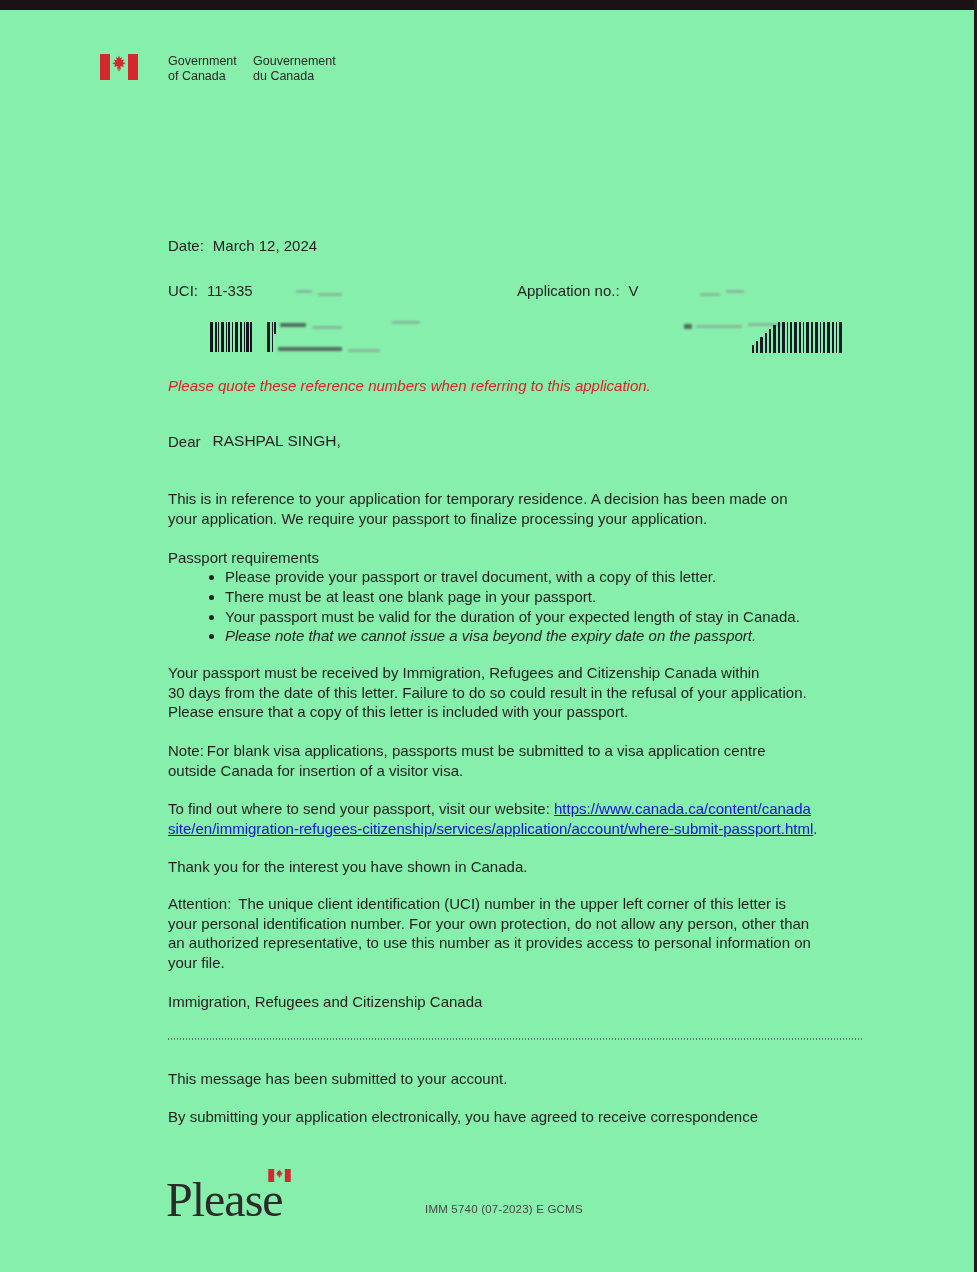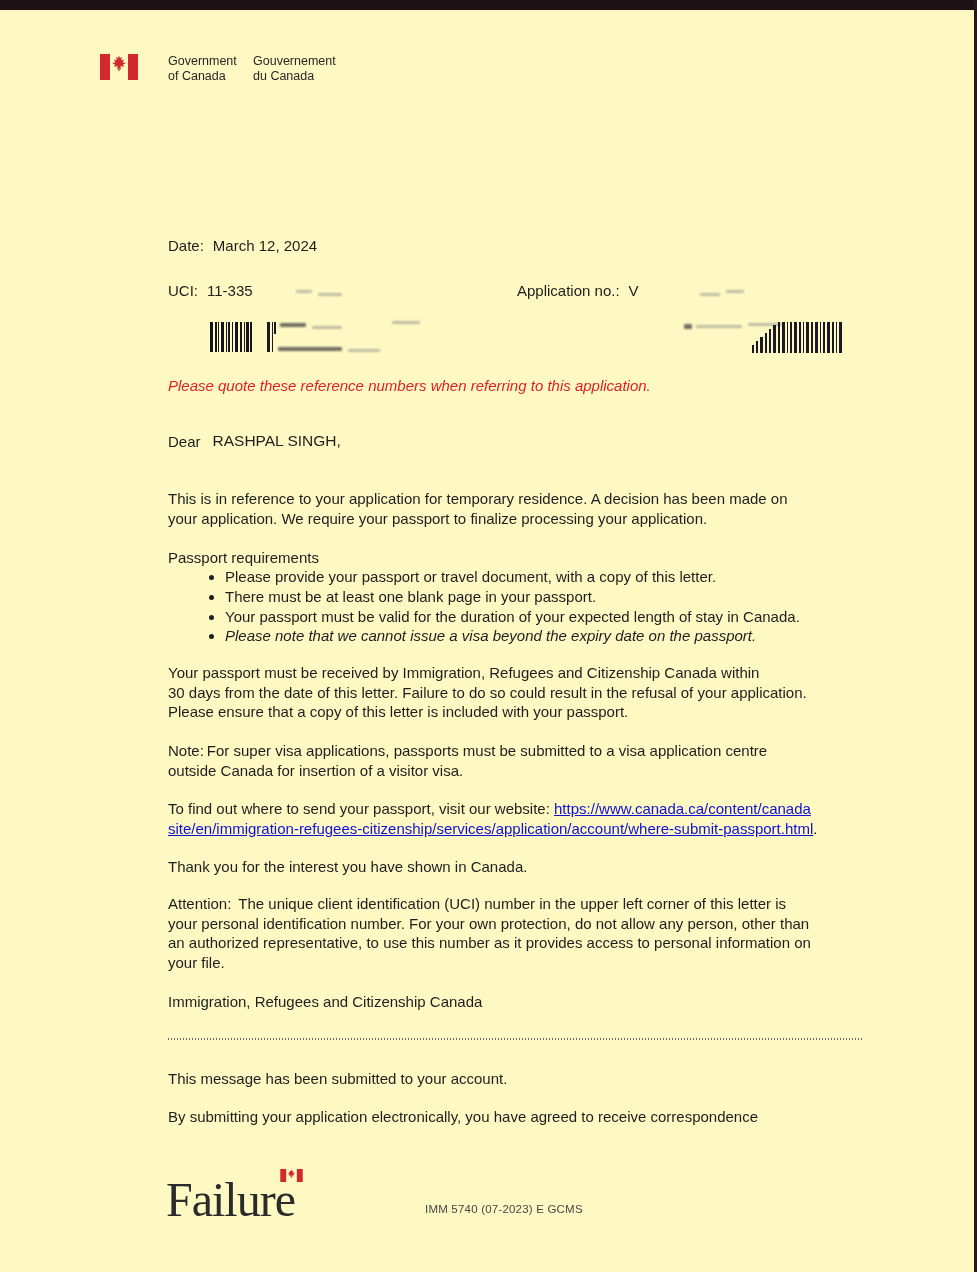--- a/index.html
+++ b/index.html
@@ -1,17 +1,17 @@
 <!DOCTYPE html>
 <html><head>
 <meta charset="utf-8">
 <style>
   html,body{margin:0;padding:0;background:#fff;}
   .page{
-    position:relative;width:977px;height:1272px;background:#fef9c3;
+    position:relative;width:977px;height:1272px;background:#86efac;
     font-family:"Liberation Sans", sans-serif;color:#1e1e1e;overflow:hidden;
   }
   .top-bar{position:absolute;top:0;left:0;width:977px;height:10px;background:#1c1114;}
   .right-edge{position:absolute;top:0;right:0;width:3px;height:1272px;background:#241a1c;}
 
   
   .fip{position:absolute;left:100px;top:52px;height:34px;}
   .fip-flag{position:absolute;left:0;top:2px;}
   .fip-col{position:absolute;top:2px;font-size:12.5px;line-height:15px;color:#2a2626;}
   .fip-en{left:68px;}
@@ -172,21 +172,21 @@
   </div>
 
   <div class="blk" style="top:663px;">
     <div>Your passport must be received by Immigration, Refugees and Citizenship Canada within</div>
     <div>30 days from the date of this letter. Failure to do so could result in the refusal of your application.</div>
     <div>Please ensure that a copy of this letter is included with your passport.</div>
   </div>
 
   <div class="blk" style="top:741px;">
     <div>
-      <span class="bold note-b">Note:</span><span>For </span><span class="bold">super visa</span><span> applications, passports must be submitted to a visa application centre</span>
+      <span class="bold note-b">Note:</span><span>For </span><span class="bold">blank visa</span><span> applications, passports must be submitted to a visa application centre</span>
     </div>
     <div>
       <span class="bold">outside</span><span> Canada for insertion of a visitor visa.</span>
     </div>
   </div>
 
   <div class="blk" style="top:799px;">
     <div>
       <span>To find out where to send your passport, visit our website: </span><a class="doc-link" href="#">https://www.canada.ca/content/canada</a>
     </div>
@@ -206,21 +206,21 @@
 
   <div class="blk" style="top:992px;">Immigration, Refugees and Citizenship Canada</div>
 
   <div class="dotted"></div>
 
   <div class="blk" style="top:1069px;">This message has been submitted to your account.</div>
   <div class="blk" style="top:1107px;">By submitting your application electronically, you have agreed to receive correspondence</div>
 
   <div class="wordmark">
     <span class="wordmark-inner">
-      <span>Failure</span>
+      <span>Please</span>
       <svg class="wordmark-flag" width="23" height="13" viewBox="0 0 38 22">
         <rect x="0" y="0" width="10" height="22" fill="#d3282e"></rect>
         <rect x="28" y="0" width="10" height="22" fill="#d3282e"></rect>
         <g transform="translate(12,1) scale(0.135)">
           <path fill="#d3282e" d="M50 0 L57 18 L70 10 L65 32 L84 26 L74 45 L96 50 L76 61 L83 77 L60 70 L62 96 L50 82 L38 96 L40 70 L17 77 L24 61 L4 50 L26 45 L16 26 L35 32 L30 10 L43 18 Z"></path>
           <rect x="46" y="78" width="8" height="26" fill="#d3282e"></rect>
         </g>
       </svg>
     </span>
   </div>

